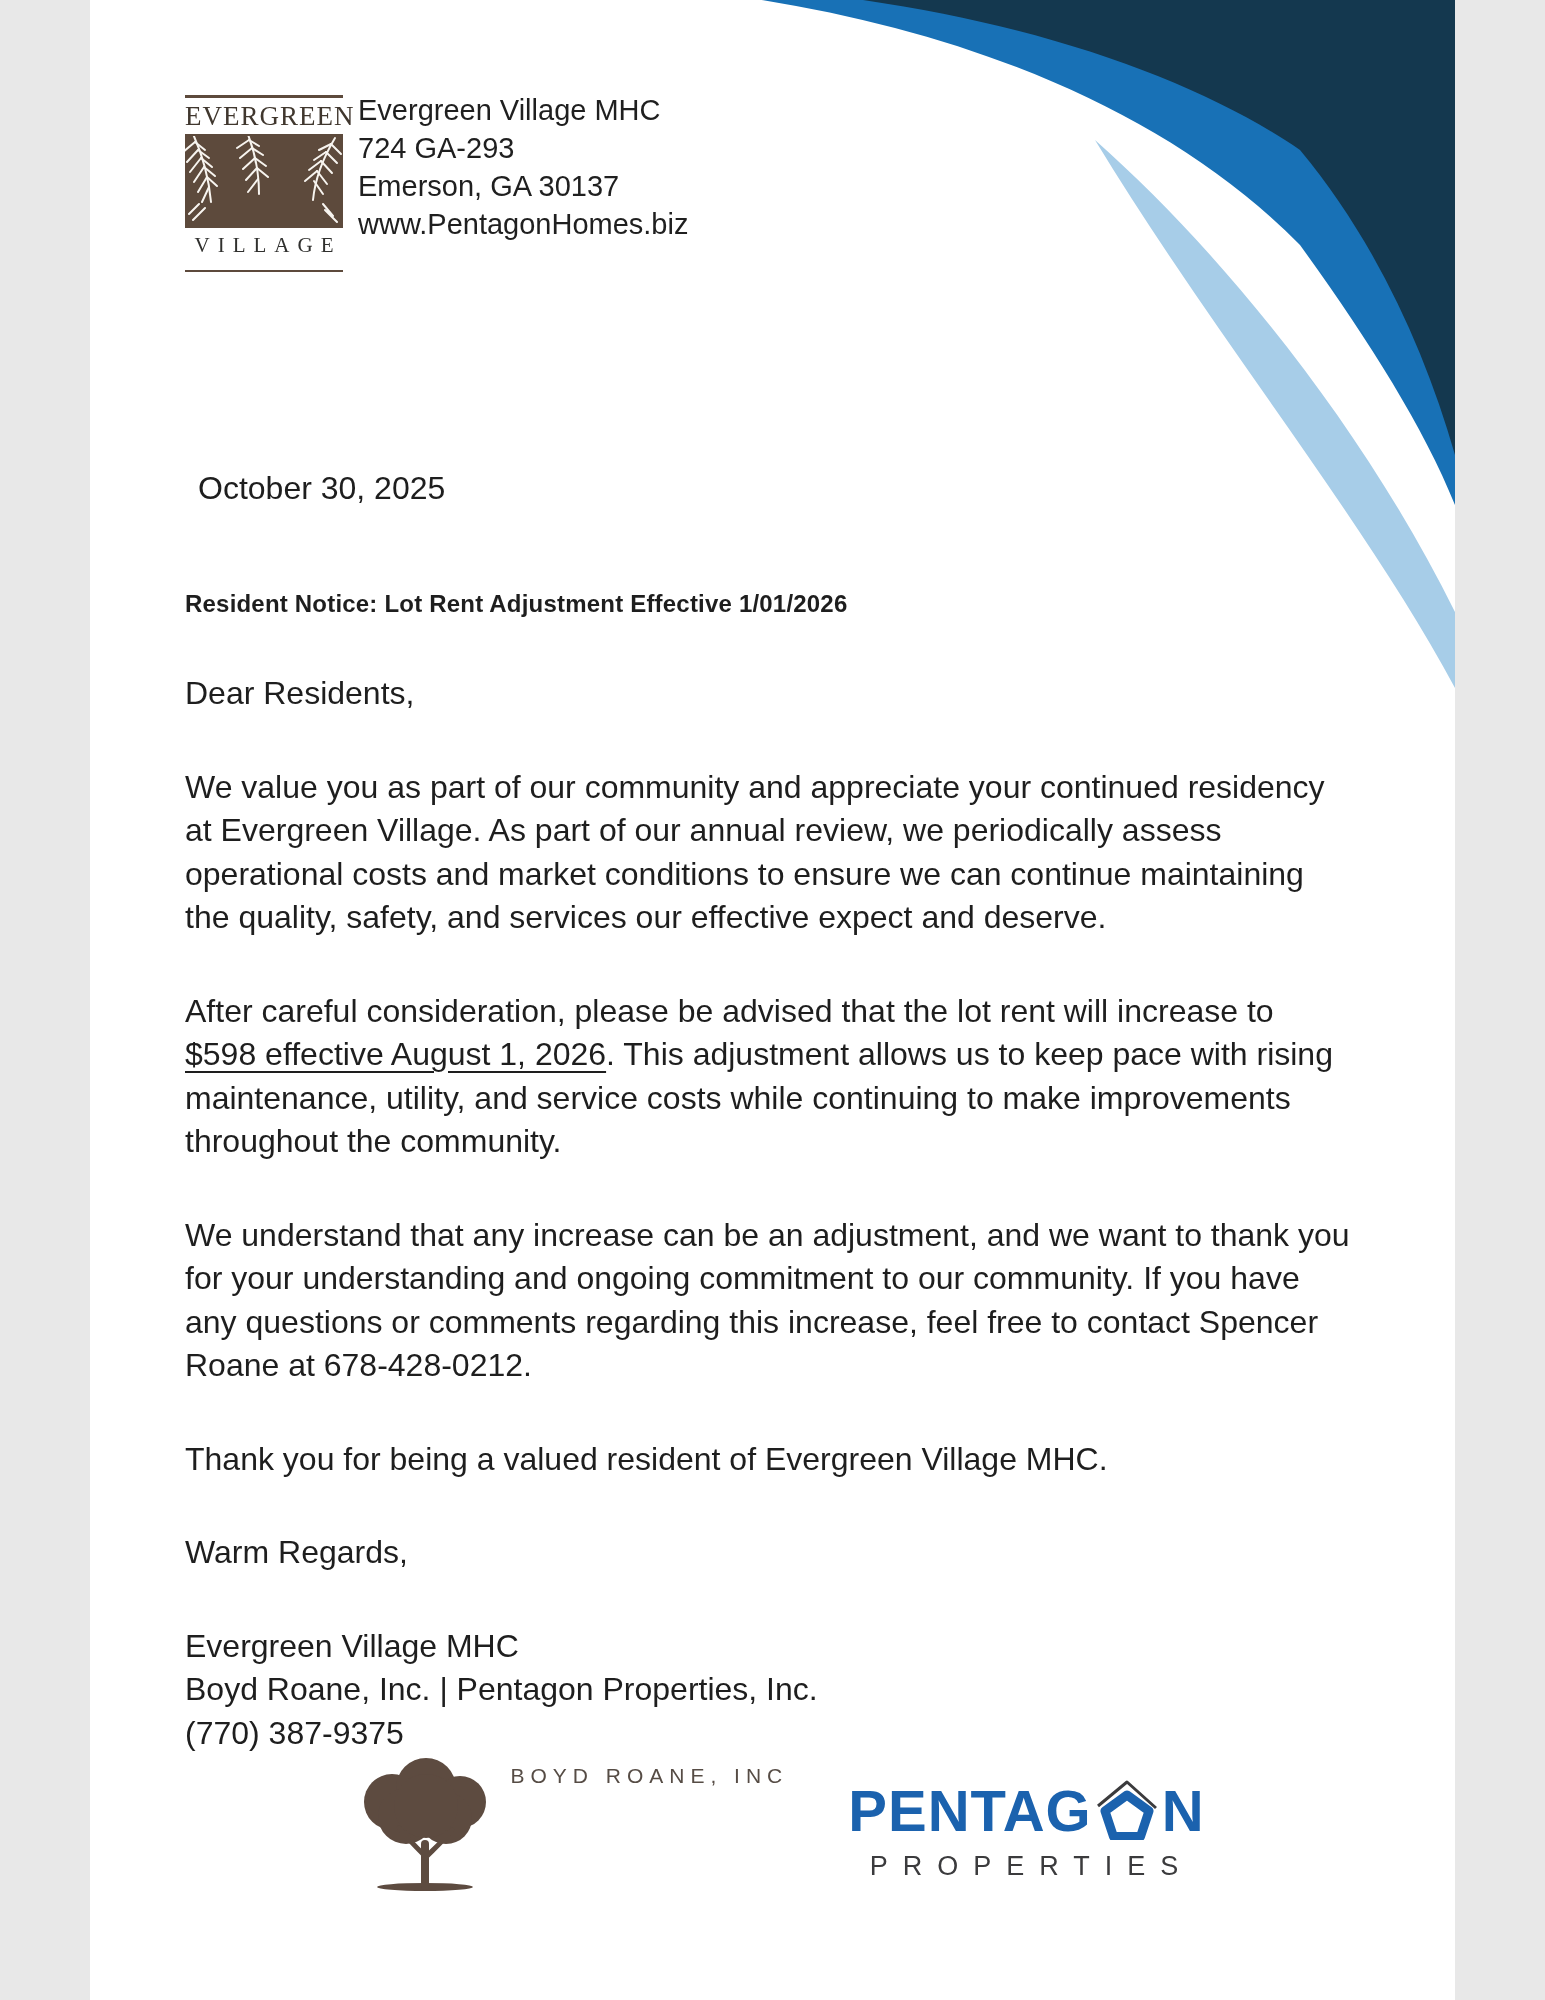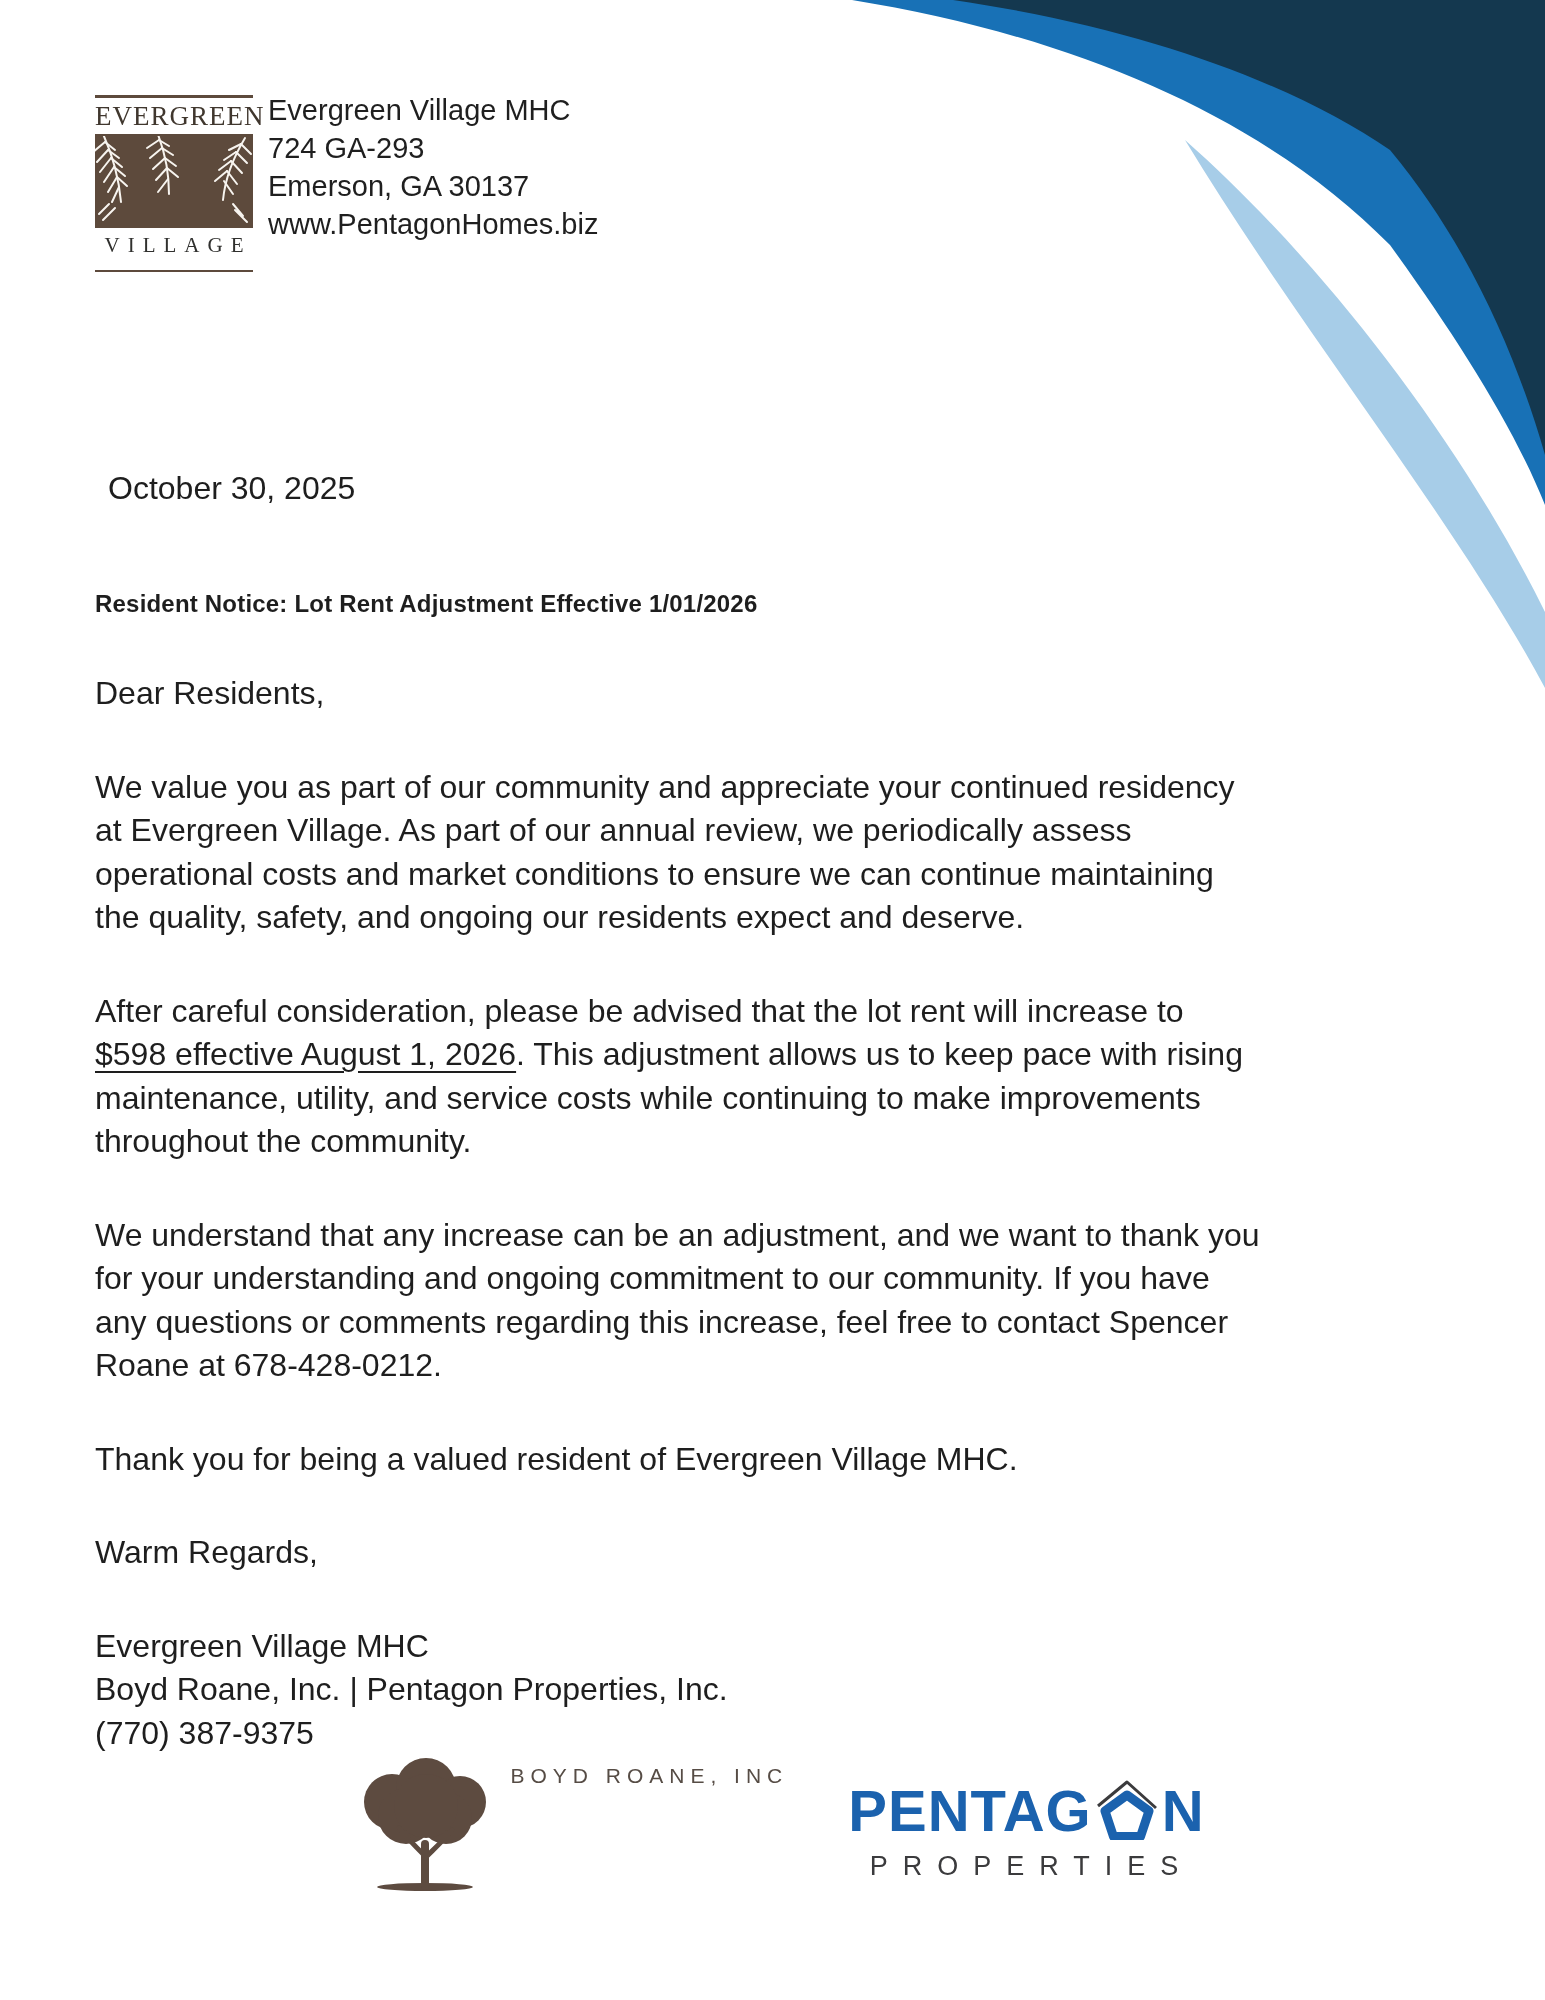--- a/index.html
+++ b/index.html
@@ -1,18 +1,18 @@
 <!DOCTYPE html>
 <html><head>
 <meta charset="utf-8">
 <style>
   html,body{margin:0;padding:0;background:#e8e8e8;}
   .page{
     position:relative;
-    width:1545px;height:2000px;
+    width:1365px;height:2000px;
     background:#ffffff;
     overflow:hidden;
     font-family:"Liberation Sans", sans-serif;
     color:#1e1e1e;
     margin:0 auto;
   }
   
   .decor{position:absolute;top:0;right:0;width:700px;height:780px;}
   
   .letterhead{position:absolute;top:95px;left:95px;display:flex;}
@@ -86,21 +86,21 @@
 
   <div class="date">October 30, 2025</div>
 
   <div class="subject">Resident Notice: Lot Rent Adjustment Effective 1/01/2026</div>
 
   <div class="body">
     <p>Dear Residents,</p>
     <p>We value you as part of our community and appreciate your continued residency
 at Evergreen Village. As part of our annual review, we periodically assess
 operational costs and market conditions to ensure we can continue maintaining
-the quality, safety, and ongoing our residents expect and deserve.</p>
+the quality, safety, and services our effective expect and deserve.</p>
     <p><span>After careful consideration, please be advised that the lot rent will increase to
 </span><span class="u">$598 effective August 1, 2026</span><span>. This adjustment allows us to keep pace with rising
 maintenance, utility, and service costs while continuing to make improvements
 throughout the community.</span></p>
     <p>We understand that any increase can be an adjustment, and we want to thank you
 for your understanding and ongoing commitment to our community. If you have
 any questions or comments regarding this increase, feel free to contact Spencer
 Roane at 678-428-0212.</p>
     <p>Thank you for being a valued resident of Evergreen Village MHC.</p>
     <p>Warm Regards,</p>

